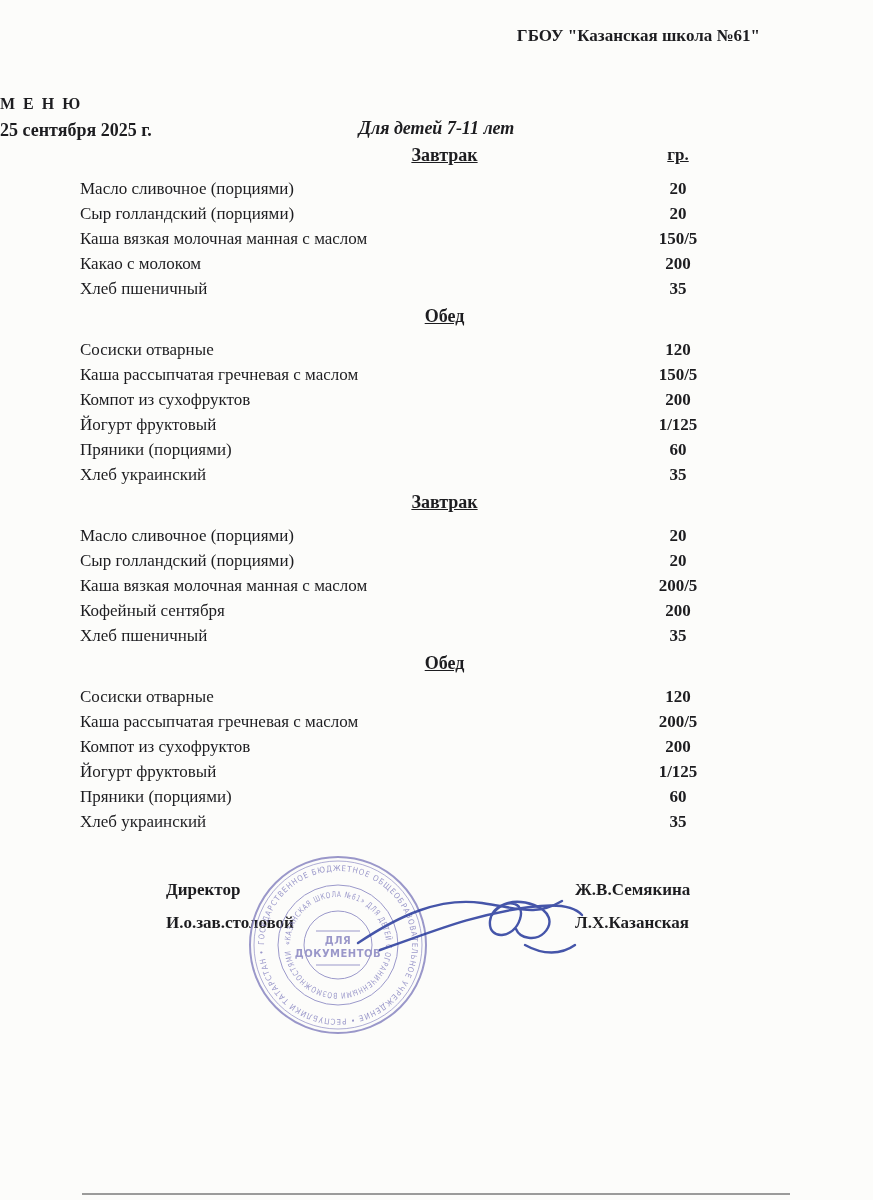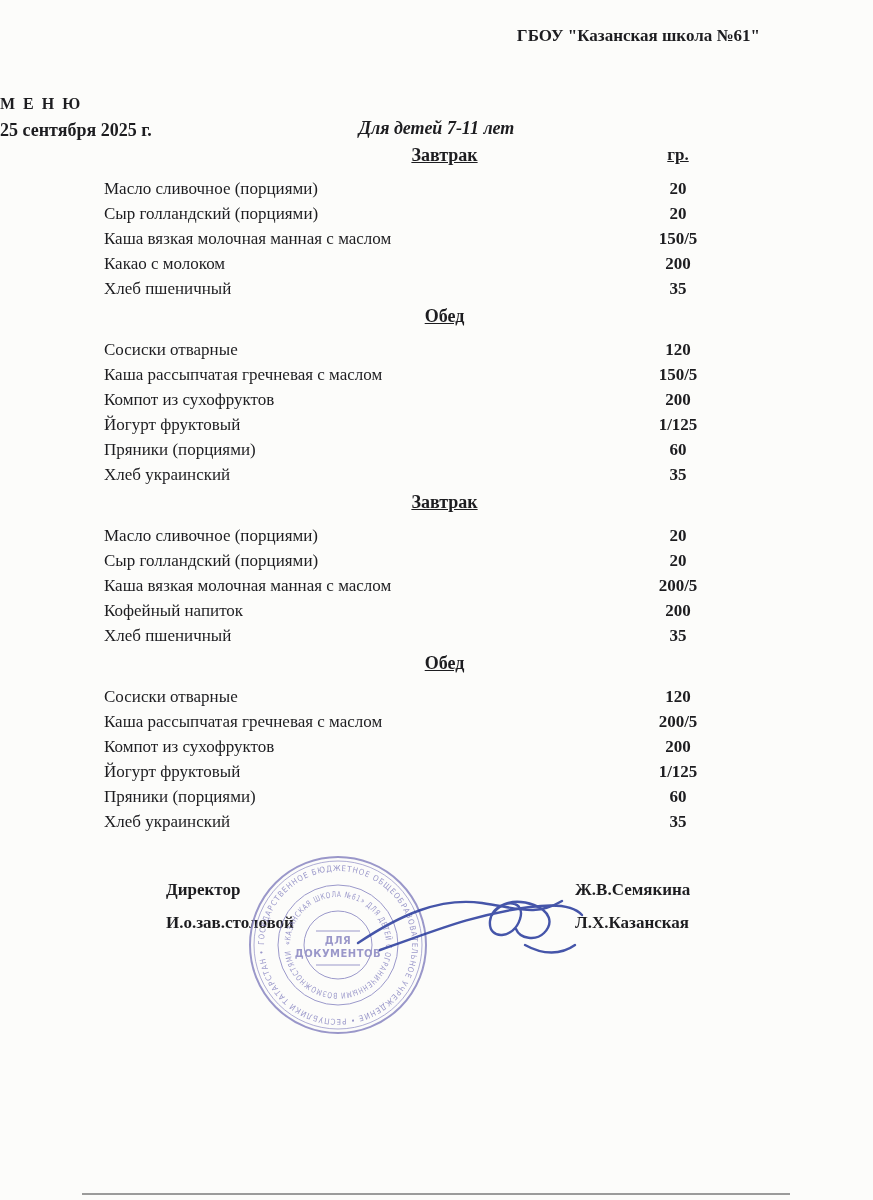--- a/index.html
+++ b/index.html
@@ -41,21 +41,21 @@
   .meal-name { text-decoration: underline; }
   .col-header {
     position: absolute; right: 140px; top: 0;
     width: 110px; text-align: center;
     font-weight: bold; font-size: 17px;
     text-decoration: underline;
   }
   .items { margin-bottom: 2px; }
   .item-row {
     display: flex; align-items: flex-end;
-    padding-left: 104px; padding-right: 140px;
+    padding-left: 80px; padding-right: 140px;
     line-height: 25px; font-size: 17px;
   }
   .dish  { flex: 1; }
   .grams { width: 110px; text-align: center; font-weight: bold; }
   .signatures { position: absolute; top: 878px; left: 0; width: 707px; }
   .sig-row {
     display: flex; padding-left: 166px;
     line-height: 24px; margin-bottom: 9px;
     font-weight: bold; font-size: 17px;
   }
@@ -155,21 +155,21 @@
           </div>
           <div class="item-row">
             <span class="dish">Сыр голландский (порциями)</span>
             <span class="grams">20</span>
           </div>
           <div class="item-row">
             <span class="dish">Каша вязкая молочная манная с маслом</span>
             <span class="grams">200/5</span>
           </div>
           <div class="item-row">
-            <span class="dish">Кофейный напиток</span>
+            <span class="dish">Кофейный сентября</span>
             <span class="grams">200</span>
           </div>
           <div class="item-row">
             <span class="dish">Хлеб пшеничный</span>
             <span class="grams">35</span>
           </div>
         </div>
         <div class="meal-header"><span class="meal-name">Обед</span></div>
         <div class="items">
           <div class="item-row">

